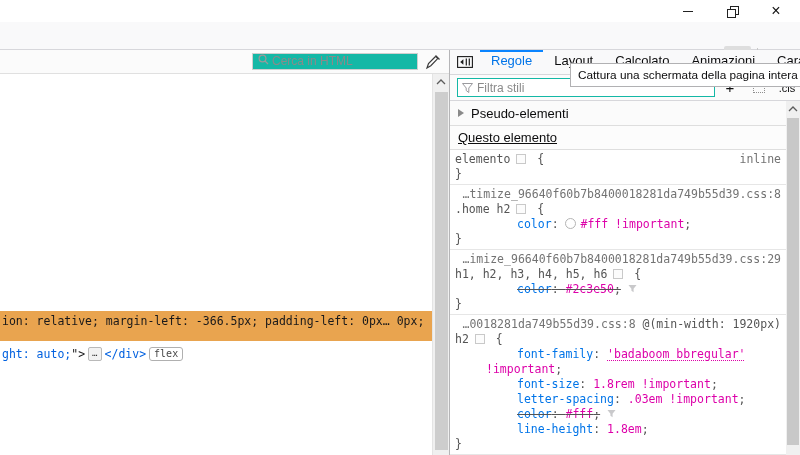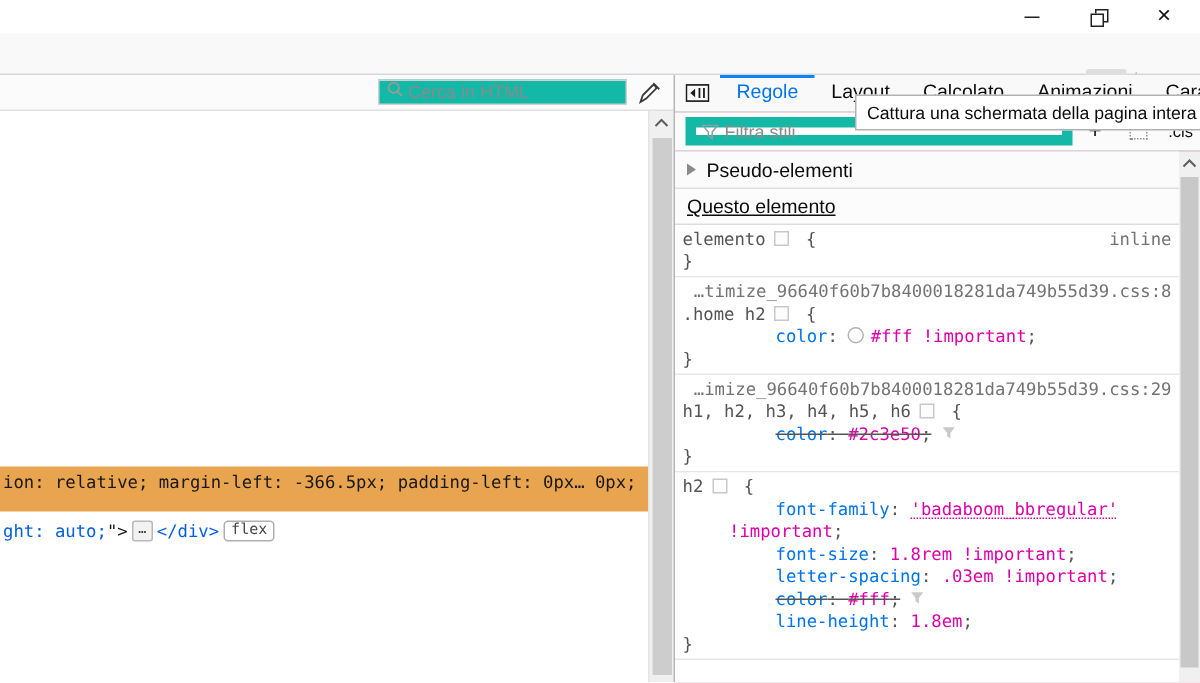--- a/index.html
+++ b/index.html
@@ -67,21 +67,21 @@
   .tabrow{position:absolute;left:0;top:0;width:350px;height:25px;background:#f9f9fa;
           border-bottom:1px solid #d7d7db;display:flex;box-sizing:border-box;}
   .pane-toggle{width:30px;height:24px;display:flex;align-items:center;justify-content:center;flex:none;}
   .tabs{display:flex;flex:1;min-width:0;overflow:hidden;}
   .tab{padding:0 11px;font-size:13px;line-height:22px;position:relative;white-space:nowrap;color:#0c0c0d;}
   .tab.active{color:#0074e8;}
   .tab.active::before{content:"";position:absolute;left:0;top:0;right:0;height:2px;background:#0a84ff;}
 
   .filterrow{position:absolute;left:0;top:25px;width:350px;height:26px;border-bottom:1px solid #d7d7db;
              background:#fbfbfb;box-sizing:border-box;}
-  .filterbox{position:absolute;left:7px;top:3px;width:258px;height:19px;border:7px solid #14b8a6;
+  .filterbox{position:absolute;left:7px;top:3px;width:258px;height:19px;border:1px solid #14b8a6;
              background:#fff;display:flex;align-items:center;box-sizing:border-box;}
   .filterbox svg{margin:0 4px;flex:none;}
   .mini-btn{position:absolute;top:3px;height:19px;display:flex;align-items:center;justify-content:center;}
   #btn-add-rule{left:270px;width:20px;font-size:15px;color:#0c0c0d;}
   #btn-hov{left:297px;width:24px;}
   #btn-cls{left:323px;width:28px;font-size:11px;color:#0c0c0d;}
   .dotted-box{position:relative;width:10px;height:9px;border:1px dotted #8f8f8f;display:inline-block;}
   .dotted-box svg{position:absolute;left:-4px;top:-5px;}
 
   .rules-content{position:absolute;left:0;top:51px;right:14px;bottom:0;overflow:hidden;background:#fff;}
@@ -265,20 +265,21 @@
           </div>
           <div class="rule">
             <div class="rule-link"><span class="srclink">…imize_96640f60b7b8400018281da749b55d39.css:29</span></div>
             <div class="sel-line"><span class="selector">h1, h2, h3, h4, h5, h6</span><span class="sel-icon"></span><span class="punct"> {</span></div>
             <div class="decl"><span class="struck"><span class="prop">color</span><span class="punct">: </span><span class="val">#2c3e50</span><span class="punct">;</span></span><span class="funnel"><svg width="9" height="9" viewBox="0 0 10 10">
                   <path d="M0.5 1h9L6.2 5.2v4L3.8 7.5V5.2L0.5 1z" fill="#c9c9cb"></path>
                 </svg></span></div>
             <div class="close-line">}</div>
           </div>
           <div class="rule">
+            <div class="rule-link"><span class="srclink">…0018281da749b55d39.css:8</span><span class="media"> @(min-width: 1920px)</span></div>
             <div class="sel-line"><span class="selector">h2</span><span class="sel-icon"></span><span class="punct"> {</span></div>
             <div class="decl"><span class="core"><span class="prop">font-family</span><span class="punct">: </span><span class="val und">'badaboom_bbregular'</span></span></div>
             <div class="decl wrap"><span class="core"><span class="imp">!important</span><span class="punct">;</span></span></div>
             <div class="decl"><span class="core"><span class="prop">font-size</span><span class="punct">: </span><span class="val">1.8rem</span><span class="imp"> !important</span><span class="punct">;</span></span></div>
             <div class="decl"><span class="core"><span class="prop">letter-spacing</span><span class="punct">: </span><span class="val">.03em</span><span class="imp"> !important</span><span class="punct">;</span></span></div>
             <div class="decl"><span class="struck"><span class="prop">color</span><span class="punct">: </span><span class="val">#fff</span><span class="punct">;</span></span><span class="funnel"><svg width="9" height="9" viewBox="0 0 10 10">
                   <path d="M0.5 1h9L6.2 5.2v4L3.8 7.5V5.2L0.5 1z" fill="#c9c9cb"></path>
                 </svg></span></div>
             <div class="decl"><span class="core"><span class="prop">line-height</span><span class="punct">: </span><span class="val">1.8em</span><span class="punct">;</span></span></div>
             <div class="close-line">}</div>

